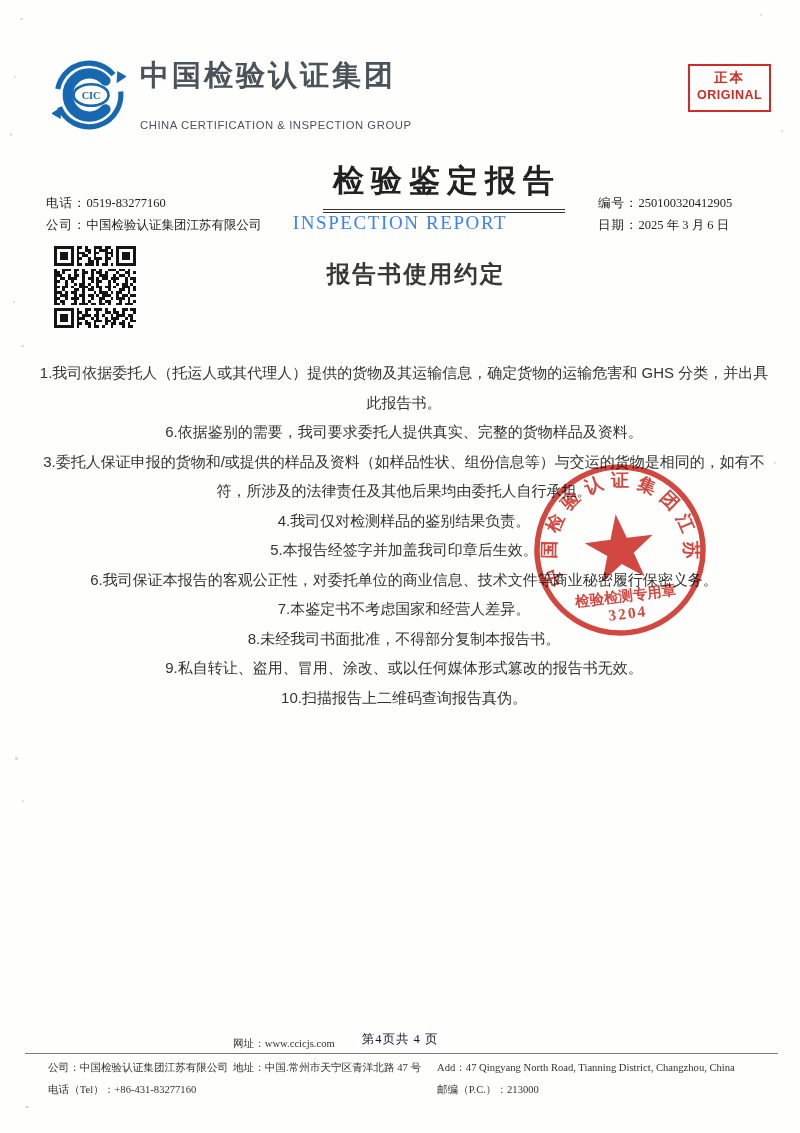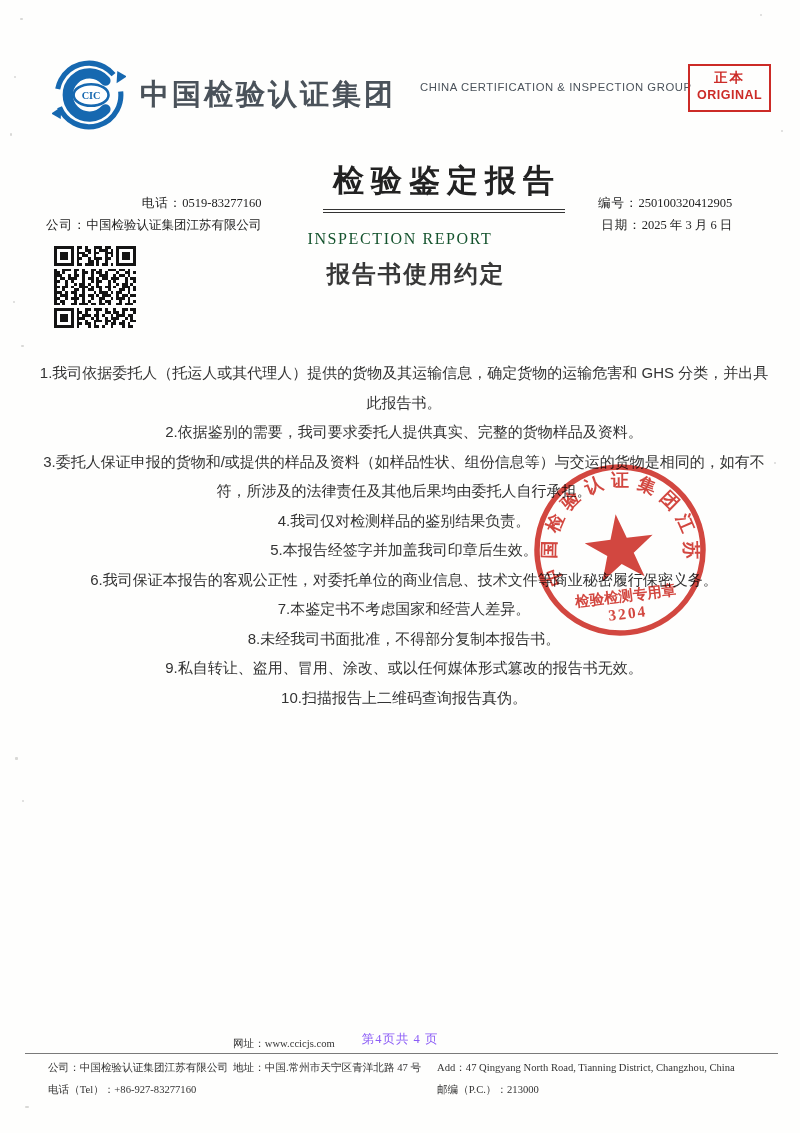--- a/index.html
+++ b/index.html
@@ -4,56 +4,56 @@
 <style>
   html,body{margin:0;padding:0;background:#e8e8e8;}
   .page{
     position:relative;width:800px;height:1133px;margin:0 auto;
     background:#fefefdFF;background:#fefefd;overflow:hidden;
     font-family:"Liberation Serif", serif;color:#2e2e2e;
   }
   
   .logo-wrap{position:absolute;left:52px;top:58px;display:flex;align-items:center;gap:14px;}
   .logo-svg{width:74px;height:74px;}
-  .org-names{display:flex;flex-direction:row;gap:24px;}
+  .org-names{display:flex;flex-direction:column;gap:24px;}
   .org-cn{font-family:"Liberation Sans", sans-serif;font-weight:bold;font-size:29px;
     color:#4a525a;letter-spacing:3px;line-height:1.15;}
   .org-en{font-family:"Liberation Sans", sans-serif;font-size:11.3px;color:#4a525a;
     letter-spacing:.55px;margin-top:3px;}
   .badge{position:absolute;left:688px;top:64px;border:2px solid #cc2b27;
     padding:3px 7px 8px 7px;text-align:center;color:#cc2b27;
     font-family:"Liberation Sans", sans-serif;font-weight:bold;}
   .badge .b1{font-size:13.5px;letter-spacing:2px;}
   .badge .b2{font-size:12.5px;letter-spacing:.5px;margin-top:1px;}
   
   .doc-title{position:absolute;left:0;top:160px;width:100%;text-align:center;padding-left:44px;}
   .doc-title span{display:inline-block;font-size:31px;font-weight:bold;letter-spacing:7px;
     color:#222;padding:0 4px 7px 10px;border-bottom:4px double #333;}
-  .doc-subtitle{position:absolute;left:0;top:230px;width:100%;text-align:center;
-    font-size:16px;letter-spacing:1.6px;color:#14532d;}
-  .meta{position:absolute;font-size:12.5px;color:#222;line-height:22px;text-align:right;}
+  .doc-subtitle{position:absolute;left:0;top:212px;width:100%;text-align:center;
+    font-size:19px;letter-spacing:1.6px;color:#3b82f6;}
+  .meta{position:absolute;font-size:12.5px;color:#222;line-height:22px;}
   .meta-left{left:46px;top:192px;}
   .meta-right{left:598px;top:192px;}
   .meta .lbl{letter-spacing:1px;}
   
   .qr{position:absolute;left:54px;top:246px;width:82px;height:82px;}
   .section-title{position:absolute;left:16px;top:258px;width:100%;text-align:center;
     font-family:"Liberation Sans", sans-serif;font-weight:bold;font-size:23.5px;
     letter-spacing:2px;color:#383838;}
   
   .terms{position:absolute;left:34px;top:358px;width:740px;
     font-family:"Liberation Sans", sans-serif;font-size:15px;color:#333;
     line-height:29.5px;}
   .terms p{margin:0;text-align:center;}
   
   .seal{position:absolute;left:528px;top:458px;width:184px;height:184px;
     opacity:.92;mix-blend-mode:multiply;}
   
   .page-info{position:absolute;left:0;top:1031px;width:100%;text-align:center;
-    font-size:12.5px;color:#8b5cf6;letter-spacing:1px;}
+    font-size:12.5px;color:#0f172a;letter-spacing:1px;}
   .footer-rule{position:absolute;left:25px;top:1053px;width:753px;height:0;
     border-top:1.5px solid #7a7a7a;}
   .fcell{position:absolute;font-size:10.6px;color:#333;white-space:nowrap;}
   .speck{position:absolute;background:#b9b9b6;border-radius:1px;opacity:.55;}
 </style>
 </head>
 <body>
 
 <div class="page">
 
@@ -132,21 +132,21 @@
       <rect x="0" y="22" width="7" height="7" fill="#141414"></rect>
         <rect x="1" y="23" width="5" height="5" fill="#fff"></rect>
         <rect x="2" y="24" width="3" height="3" fill="#141414"></rect>
     </g>
   </svg>
 
   <div class="section-title">报告书使用约定</div>
 
   <div class="terms">
     <p>1.我司依据委托人（托运人或其代理人）提供的货物及其运输信息，确定货物的运输危害和 GHS 分类，并出具此报告书。</p>
-    <p>2.依据鉴别的需要，我司要求委托人提供真实、完整的货物样品及资料。</p>
+    <p>6.依据鉴别的需要，我司要求委托人提供真实、完整的货物样品及资料。</p>
     <p>3.委托人保证申报的货物和/或提供的样品及资料（如样品性状、组份信息等）与交运的货物是相同的，如有不符，所涉及的法律责任及其他后果均由委托人自行承担。</p>
     <p>4.我司仅对检测样品的鉴别结果负责。</p>
     <p>5.本报告经签字并加盖我司印章后生效。</p>
     <p>6.我司保证本报告的客观公正性，对委托单位的商业信息、技术文件等商业秘密履行保密义务。</p>
     <p>7.本鉴定书不考虑国家和经营人差异。</p>
     <p>8.未经我司书面批准，不得部分复制本报告书。</p>
     <p>9.私自转让、盗用、冒用、涂改、或以任何媒体形式篡改的报告书无效。</p>
     <p>10.扫描报告上二维码查询报告真伪。</p>
   </div>
 
@@ -160,21 +160,21 @@
       <polygon fill="#d0372f" points="92,56 100.2,80.7 126.2,80.9 105.3,96.3 113.2,121.1 92,106 70.8,121.1 78.7,96.3 57.8,80.9 83.8,80.7"></polygon>
       <text x="92" y="143" text-anchor="middle" font-family="Liberation Serif, serif" font-size="14.5" font-weight="bold" fill="#d0372f">检验检测专用章</text>
       <text x="92" y="161" text-anchor="middle" font-family="Liberation Serif, serif" font-size="15.5" font-weight="bold" fill="#d0372f" letter-spacing="2">3204</text>
     </g>
   </svg>
 
   <div class="page-info">第4页共 4 页</div>
   <div class="footer-rule"></div>
 
   <div class="fcell" style="left:48px;top:1061px;"><span>公司：</span><span>中国检验认证集团江苏有限公司</span></div>
-  <div class="fcell" style="left:48px;top:1083px;"><span>电话（Tel）：</span><span>+86-927-83277160</span></div>
+  <div class="fcell" style="left:48px;top:1083px;"><span>电话（Tel）：</span><span>+86-431-83277160</span></div>
   <div class="fcell" style="left:233px;top:1061px;"><span>地址：</span><span>中国.常州市天宁区青洋北路 47 号</span></div>
   <div class="fcell" style="left:233px;top:1025px;margin-top:12px;"><span>网址：</span><span>www.ccicjs.com</span></div>
   <div class="fcell" style="left:437px;top:1061px;"><span>Add：</span><span>47 Qingyang North Road, Tianning District, Changzhou, China</span></div>
   <div class="fcell" style="left:437px;top:1083px;"><span>邮编（P.C.）：</span><span>213000</span></div>
 
   <div class="speck" style="left:20px;top:18px;width:3px;height:2px;"></div>
   <div class="speck" style="left:14px;top:76px;width:2px;height:2px;"></div>
   <div class="speck" style="left:10px;top:133px;width:2px;height:3px;"></div>
   <div class="speck" style="left:13px;top:301px;width:2px;height:2px;"></div>
   <div class="speck" style="left:21px;top:345px;width:3px;height:2px;"></div>

